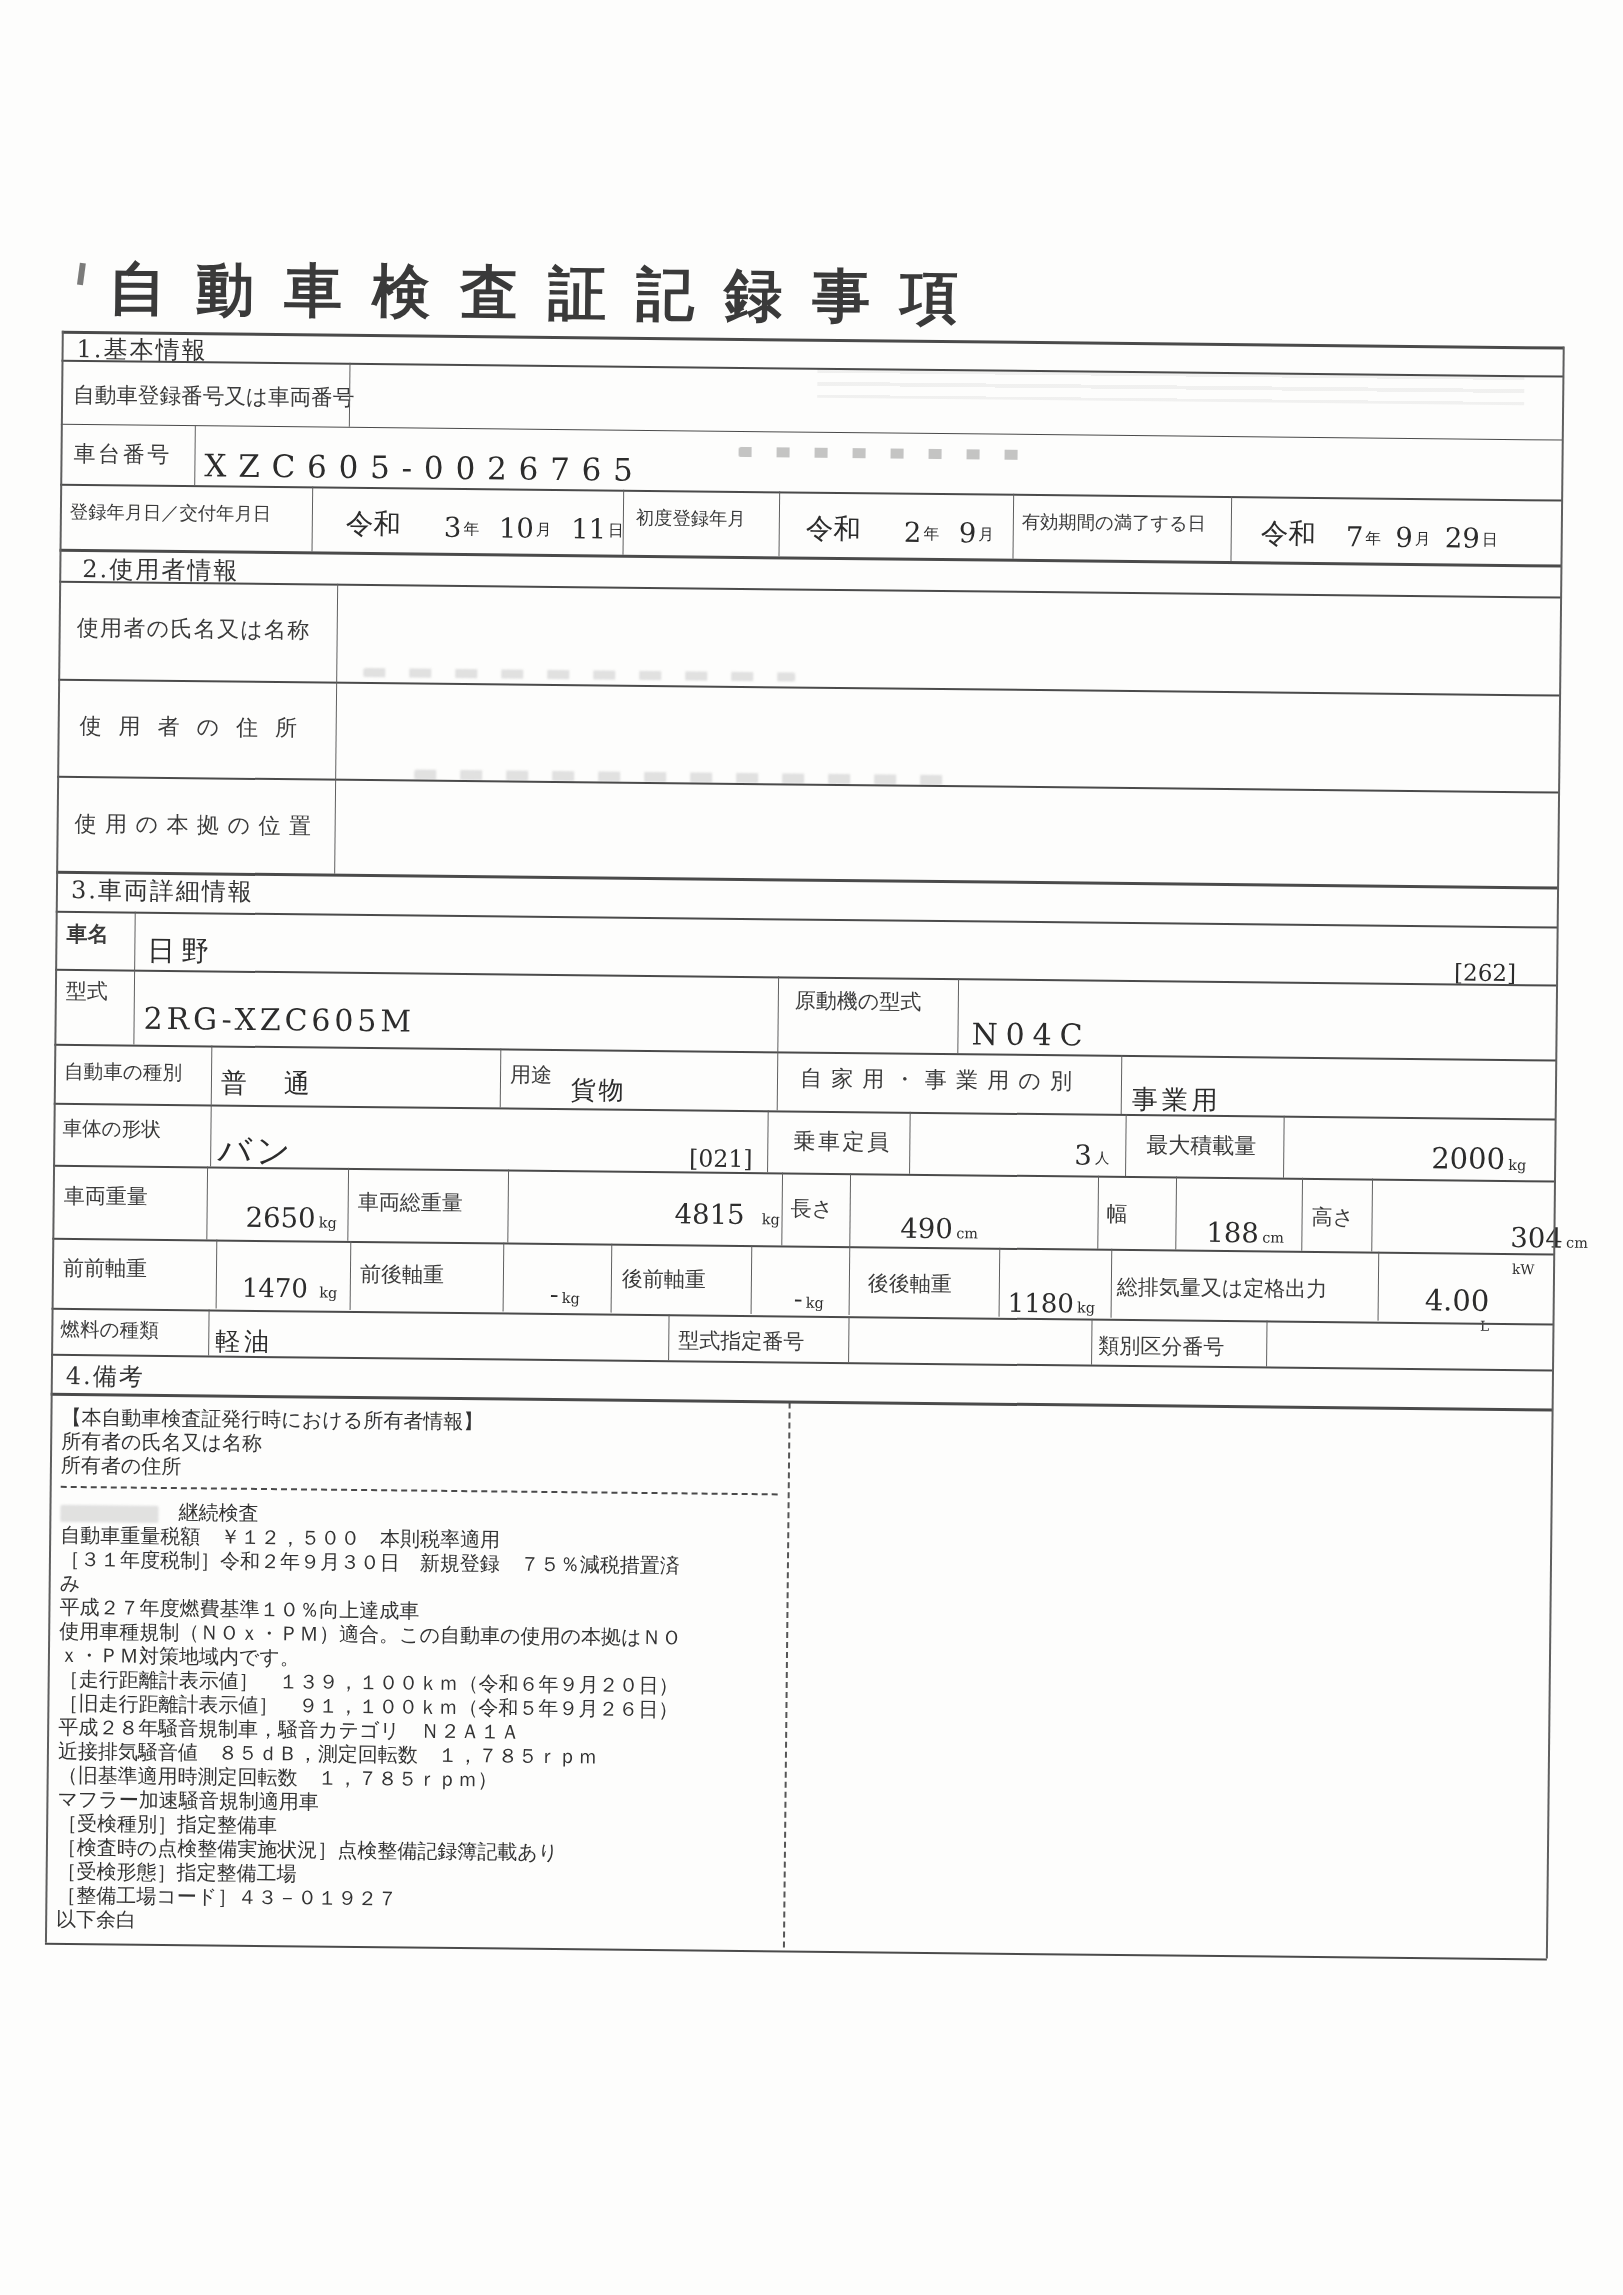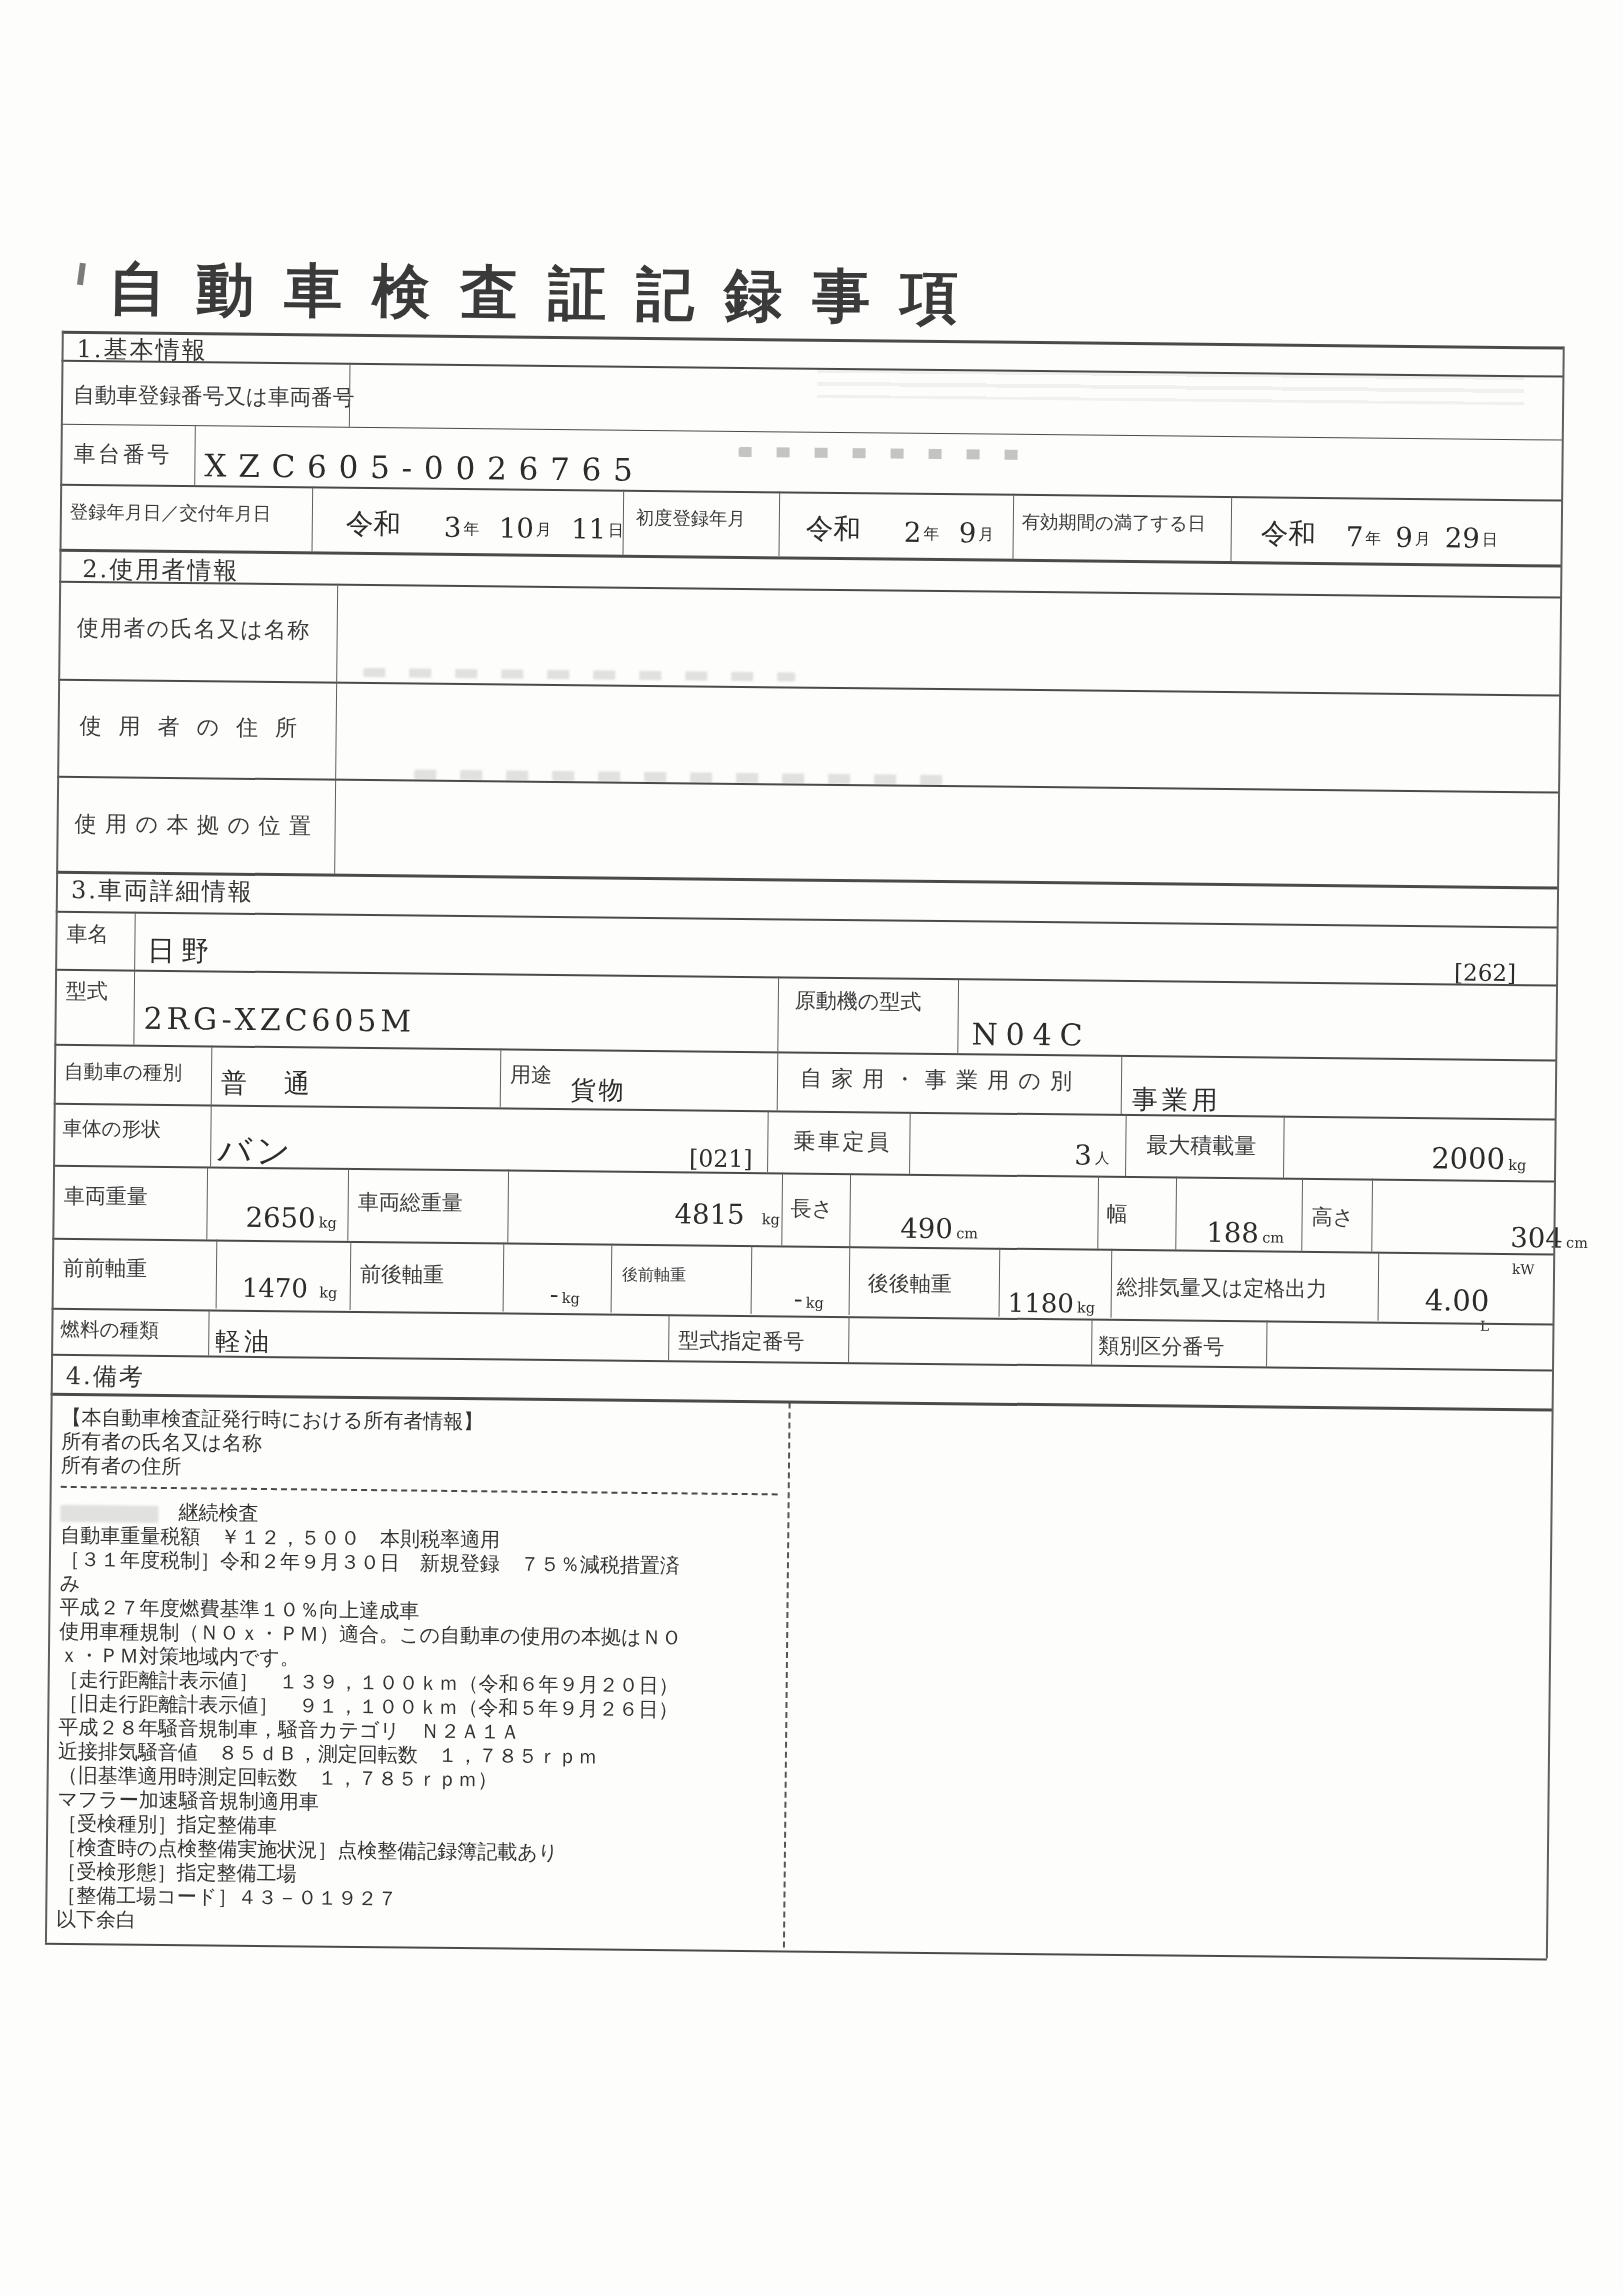--- a/index.html
+++ b/index.html
@@ -110,21 +110,21 @@
   <div class="heading" style="left:85px;top:553px;">2.使用者情報</div>
   <div class="lbl" style="left:80px;top:613px;font-size:22px;letter-spacing:1.3px;">使用者の氏名又は名称</div>
   <div class="val" style="left:353px;top:589px;width:1178px;height:79px;"></div>
   <div class="lbl" style="left:84px;top:711px;font-size:22px;letter-spacing:17px;">使用者の住所</div>
   <div class="val" style="left:353px;top:687px;width:1178px;height:79px;"></div>
   <div class="lbl" style="left:80px;top:809px;font-size:22px;letter-spacing:8.5px;">使用の本拠の位置</div>
   <div class="val" style="left:353px;top:785px;width:1178px;height:79px;"></div>
 
   <div class="heading" style="left:77px;top:874px;">3.車両詳細情報</div>
 
-  <div class="lbl" style="left:73px;top:920px;font-size:21px;">車名</div>
+  <div class="lbl" style="left:73px;top:920px;font-size:21px;font-weight:bold;">車名</div>
   <div class="val" style="left:154px;top:932px;font-size:27.5px;letter-spacing:6.5px;">日野</div>
   <div class="val" style="left:1461px;top:945px;font-size:23px;">[262]</div>
 
   <div class="lbl" style="left:73px;top:977px;font-size:21px;">型式</div>
   <div class="val" style="left:151px;top:1000px;font-size:30px;letter-spacing:3.9px;">2RG-XZC605M</div>
   <div class="lbl" style="left:802px;top:979px;font-size:21px;">原動機の型式</div>
   <div class="val" style="left:979px;top:1007px;font-size:30px;letter-spacing:7.9px;">N04C</div>
 
   <div class="lbl" style="left:72px;top:1058px;font-size:19.6px;">自動車の種別</div>
   <div class="val" style="left:229px;top:1064px;font-size:26px;letter-spacing:37px;">普通</div>
@@ -176,21 +176,21 @@
   <div class="lbl" style="left:73px;top:1254px;font-size:21px;">前前軸重</div>
   <div class="val vu" style="left:252px;top:1271px;gap:8px;">
     <span class="num" style="font-size:26px;">1470</span>
       <span class="unit">kg</span>
   </div>
   <div class="lbl" style="left:370px;top:1257px;font-size:21px;">前後軸重</div>
   <div class="val vu" style="left:560px;top:1274px;">
     <span class="num" style="font-size:26px;">-</span>
       <span class="unit">kg</span>
   </div>
-  <div class="lbl" style="left:632px;top:1259px;font-size:16px;">後前軸重</div>
+  <div class="lbl" style="left:632px;top:1259px;font-size:21px;">後前軸重</div>
   <div class="val vu" style="left:804px;top:1276px;">
     <span class="num" style="font-size:26px;">-</span>
       <span class="unit">kg</span>
   </div>
   <div class="lbl" style="left:878px;top:1261px;font-size:21px;">後後軸重</div>
   <div class="val vu" style="left:1018px;top:1278px;">
     <span class="num" style="font-size:26px;">1180</span>
       <span class="unit">kg</span>
   </div>
   <div class="lbl" style="left:1127px;top:1262px;font-size:21px;">総排気量又は定格出力</div>

